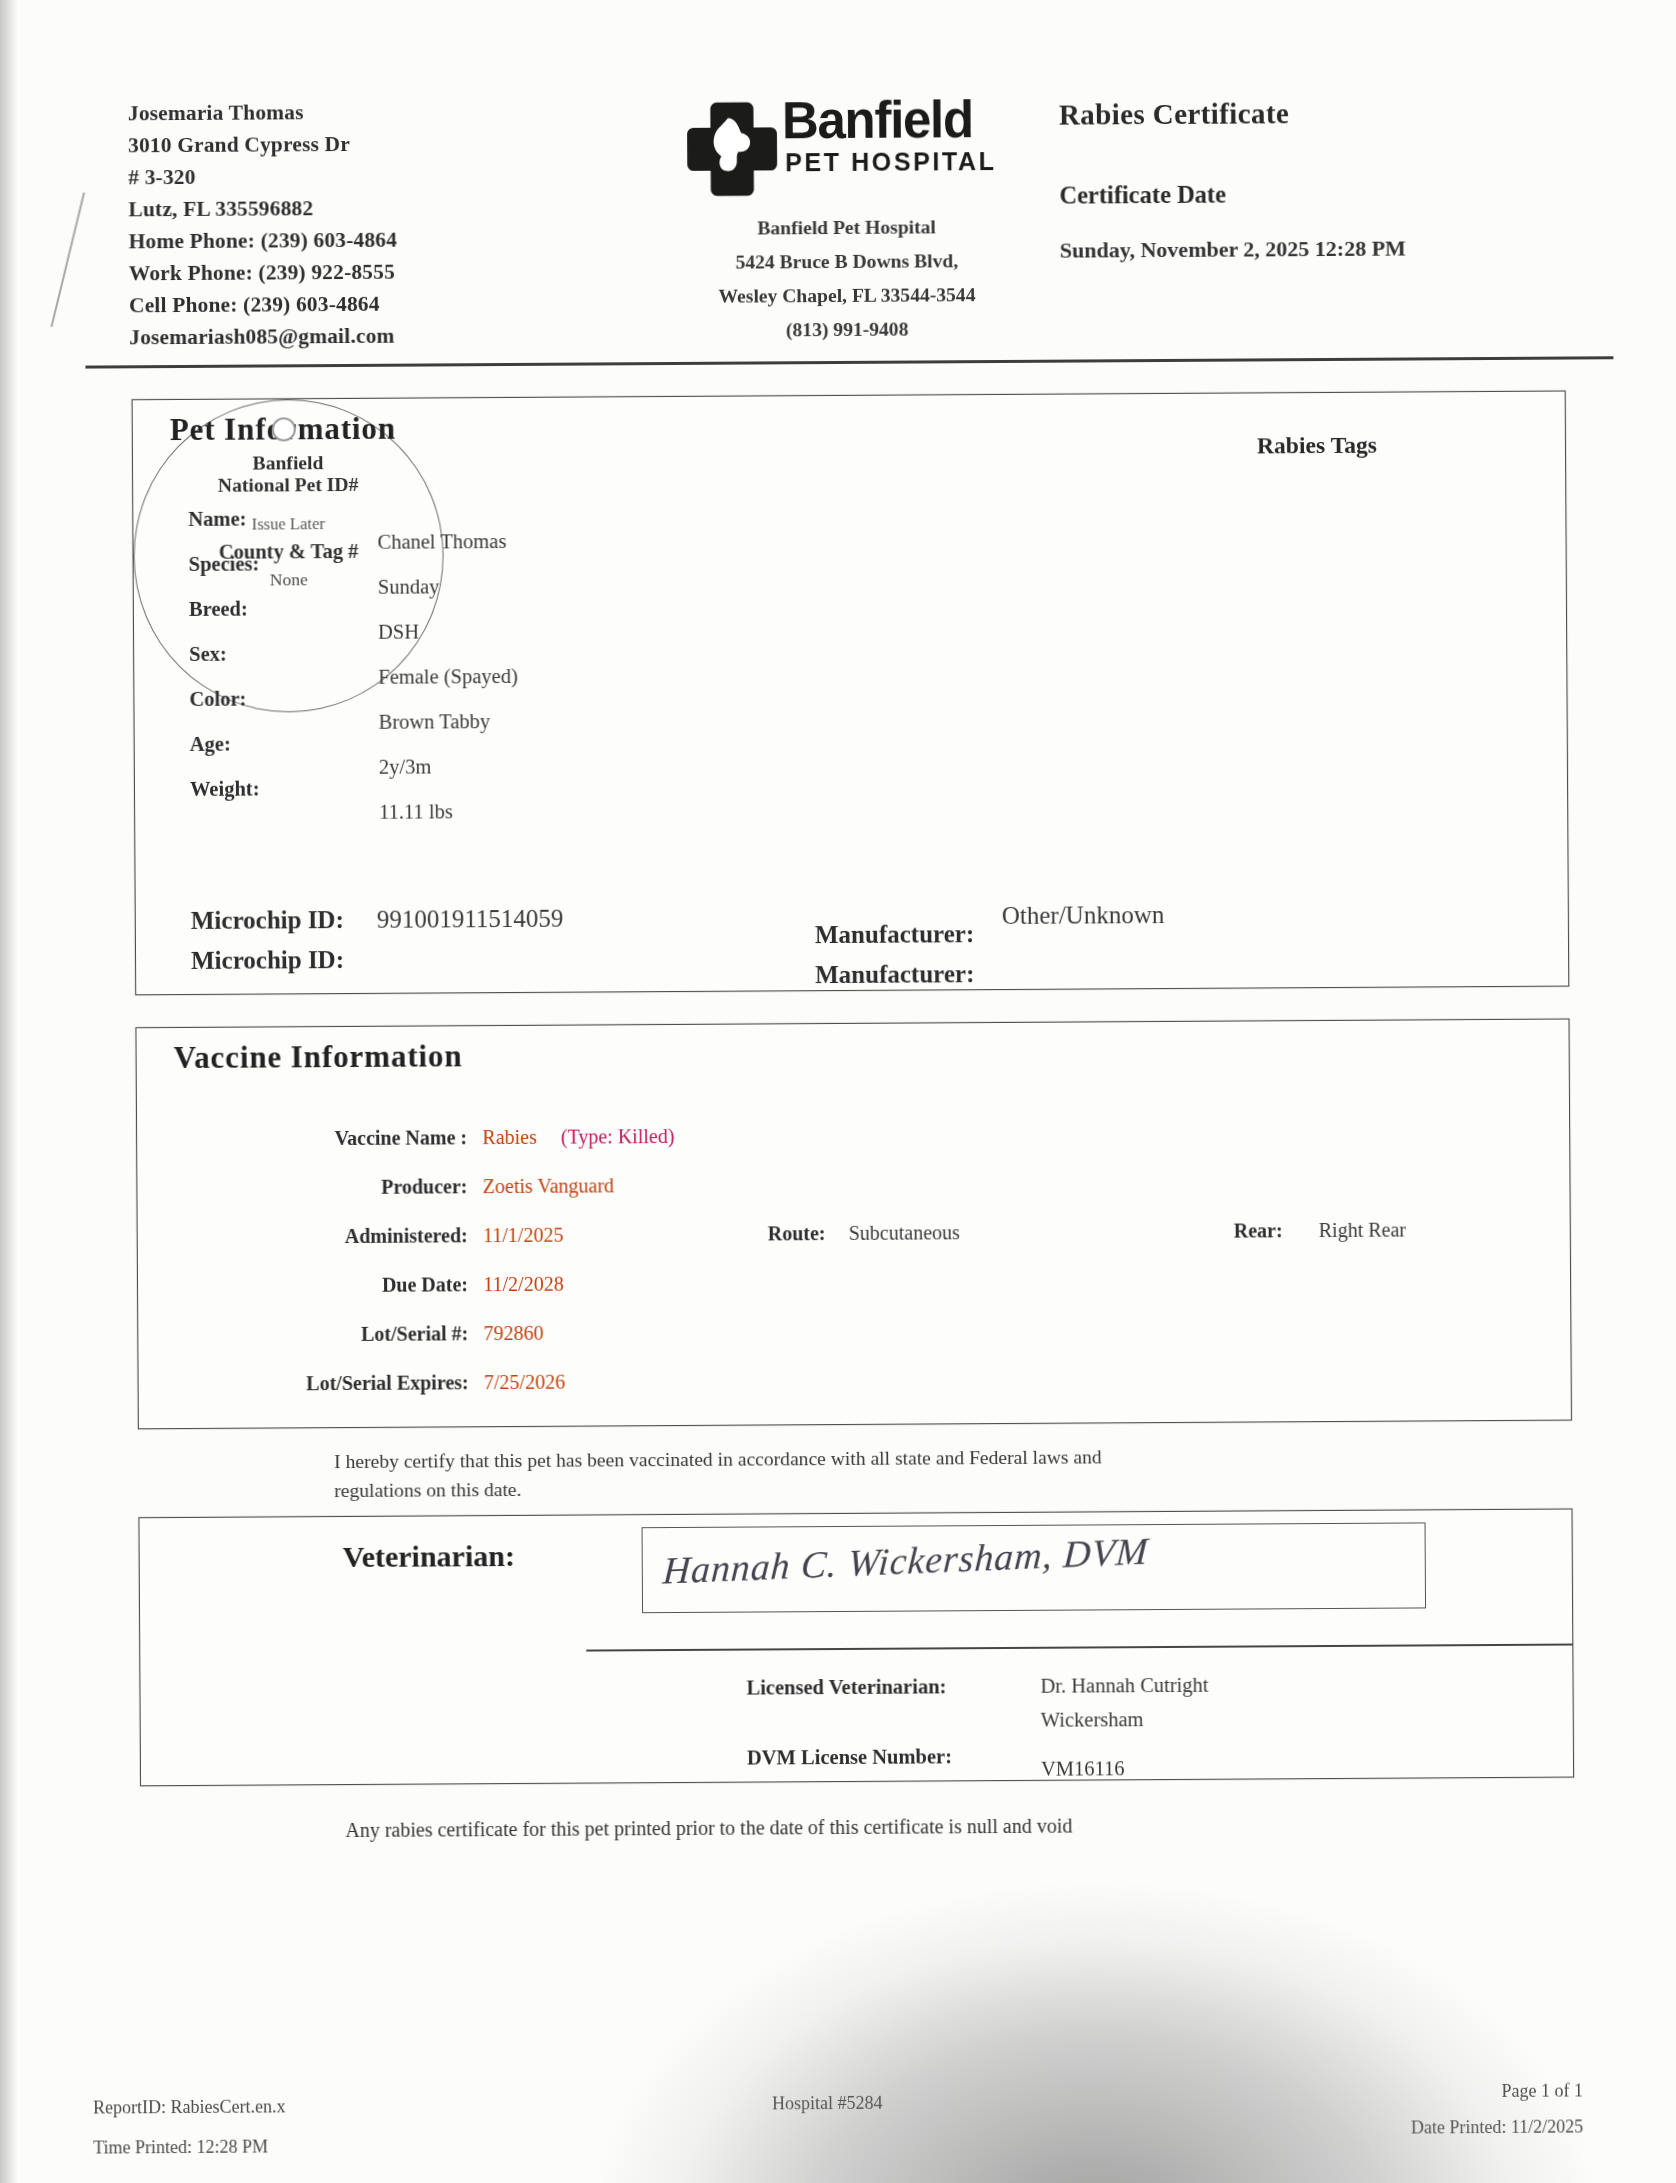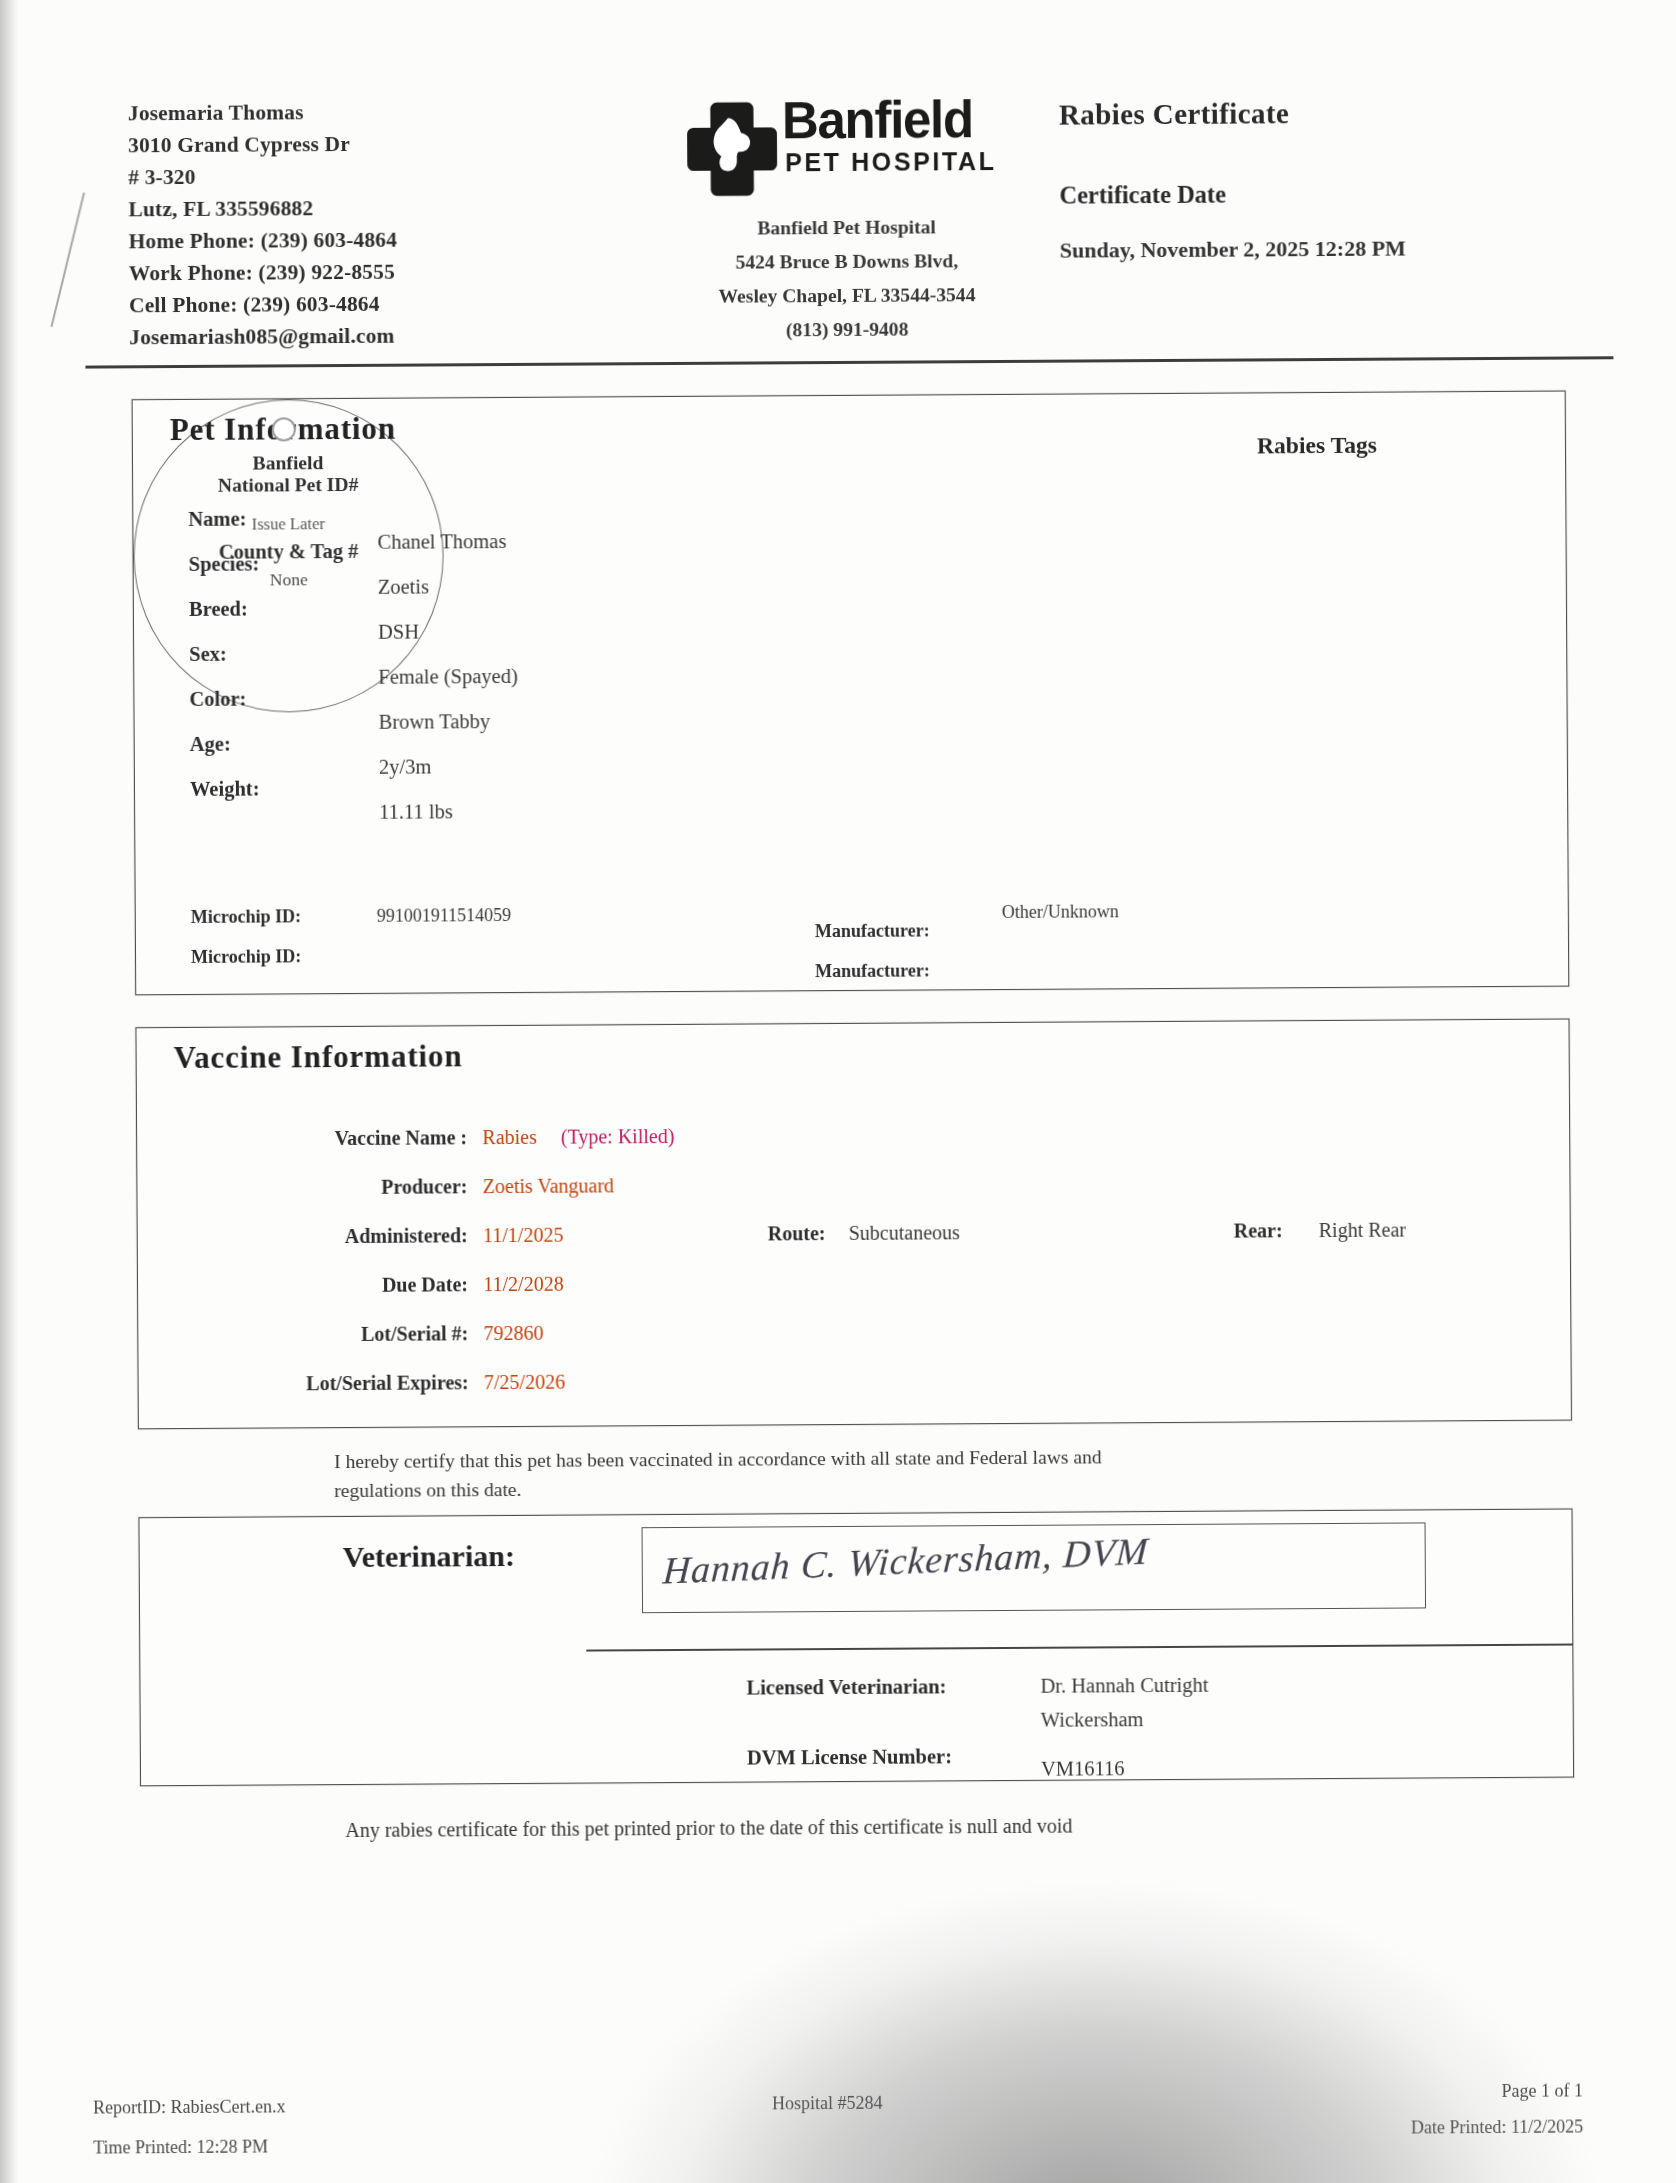--- a/index.html
+++ b/index.html
@@ -42,21 +42,21 @@
   
   #tags-heading{left:1124px;top:39px;font-size:23.6px;font-weight:bold;color:#2a2a2a;}
   #tag-circle{left:1079px;top:141px;width:308px;height:311px;border:1.7px solid #6e6e6e;border-radius:50%;text-align:center;}
   #tag-hole{position:absolute;left:139px;top:18.3px;width:20px;height:20px;border:2.6px solid #9a9a9a;border-radius:50%;background:#fff;}
   .tag-t1{margin-top:52px;font-size:19.6px;font-weight:bold;color:#333;}
   .tag-t2{font-size:19.6px;font-weight:bold;color:#333;}
   .tag-t3{margin-top:18.3px;font-size:16.6px;color:#5a5a5a;}
   .tag-t4{margin-top:6.1px;font-size:20.5px;font-weight:bold;color:#333;}
   .tag-t5{margin-top:5.2px;font-size:17.5px;color:#4a4a4a;}
   
-  .chip-row{position:absolute;left:55px;font-size:18px;font-family:Liberation Serif, serif;}
+  .chip-row{position:absolute;left:55px;font-size:25px;font-family:Liberation Serif, serif;}
   .chip-row .lbl{font-weight:bold;color:#2f2f2f;}
   .chip-id-val{position:absolute;left:186px;top:0;white-space:nowrap;color:#3b3b3b;width:393px;}
   .chip-mfr-lbl{position:absolute;left:624px;top:18px;font-weight:bold;color:#2f2f2f;white-space:nowrap;}
   .chip-mfr-val{position:absolute;left:811px;top:0;white-space:nowrap;color:#3b3b3b;}
   
   #vacc-heading{left:37px;top:12.2px;}
   #vacc-rows{left:0;top:100px;width:100%;}
   .vrow{position:relative;height:49px;font-size:20px;display:flex;}
   .vrow .lbl{width:330px;text-align:right;font-weight:bold;color:#2f2f2f;}
   .vrow .val{margin-left:15.3px;color:#c2410c;}
@@ -128,21 +128,21 @@
       <div id="pet-heading" class="abs section-heading ni">Pet Information</div>
       <div id="tags-heading" class="abs ni">Rabies Tags</div>
 
       <div id="pet-fields" class="abs">
         <div class="prow">
           <span class="lbl">Name:</span>
           <span class="val">Chanel Thomas</span>
         </div>
         <div class="prow">
           <span class="lbl">Species:</span>
-          <span class="val">Zoetis</span>
+          <span class="val">Sunday</span>
         </div>
         <div class="prow">
           <span class="lbl">Breed:</span>
           <span class="val">DSH</span>
         </div>
         <div class="prow">
           <span class="lbl">Sex:</span>
           <span class="val">Female (Spayed)</span>
         </div>
         <div class="prow">

